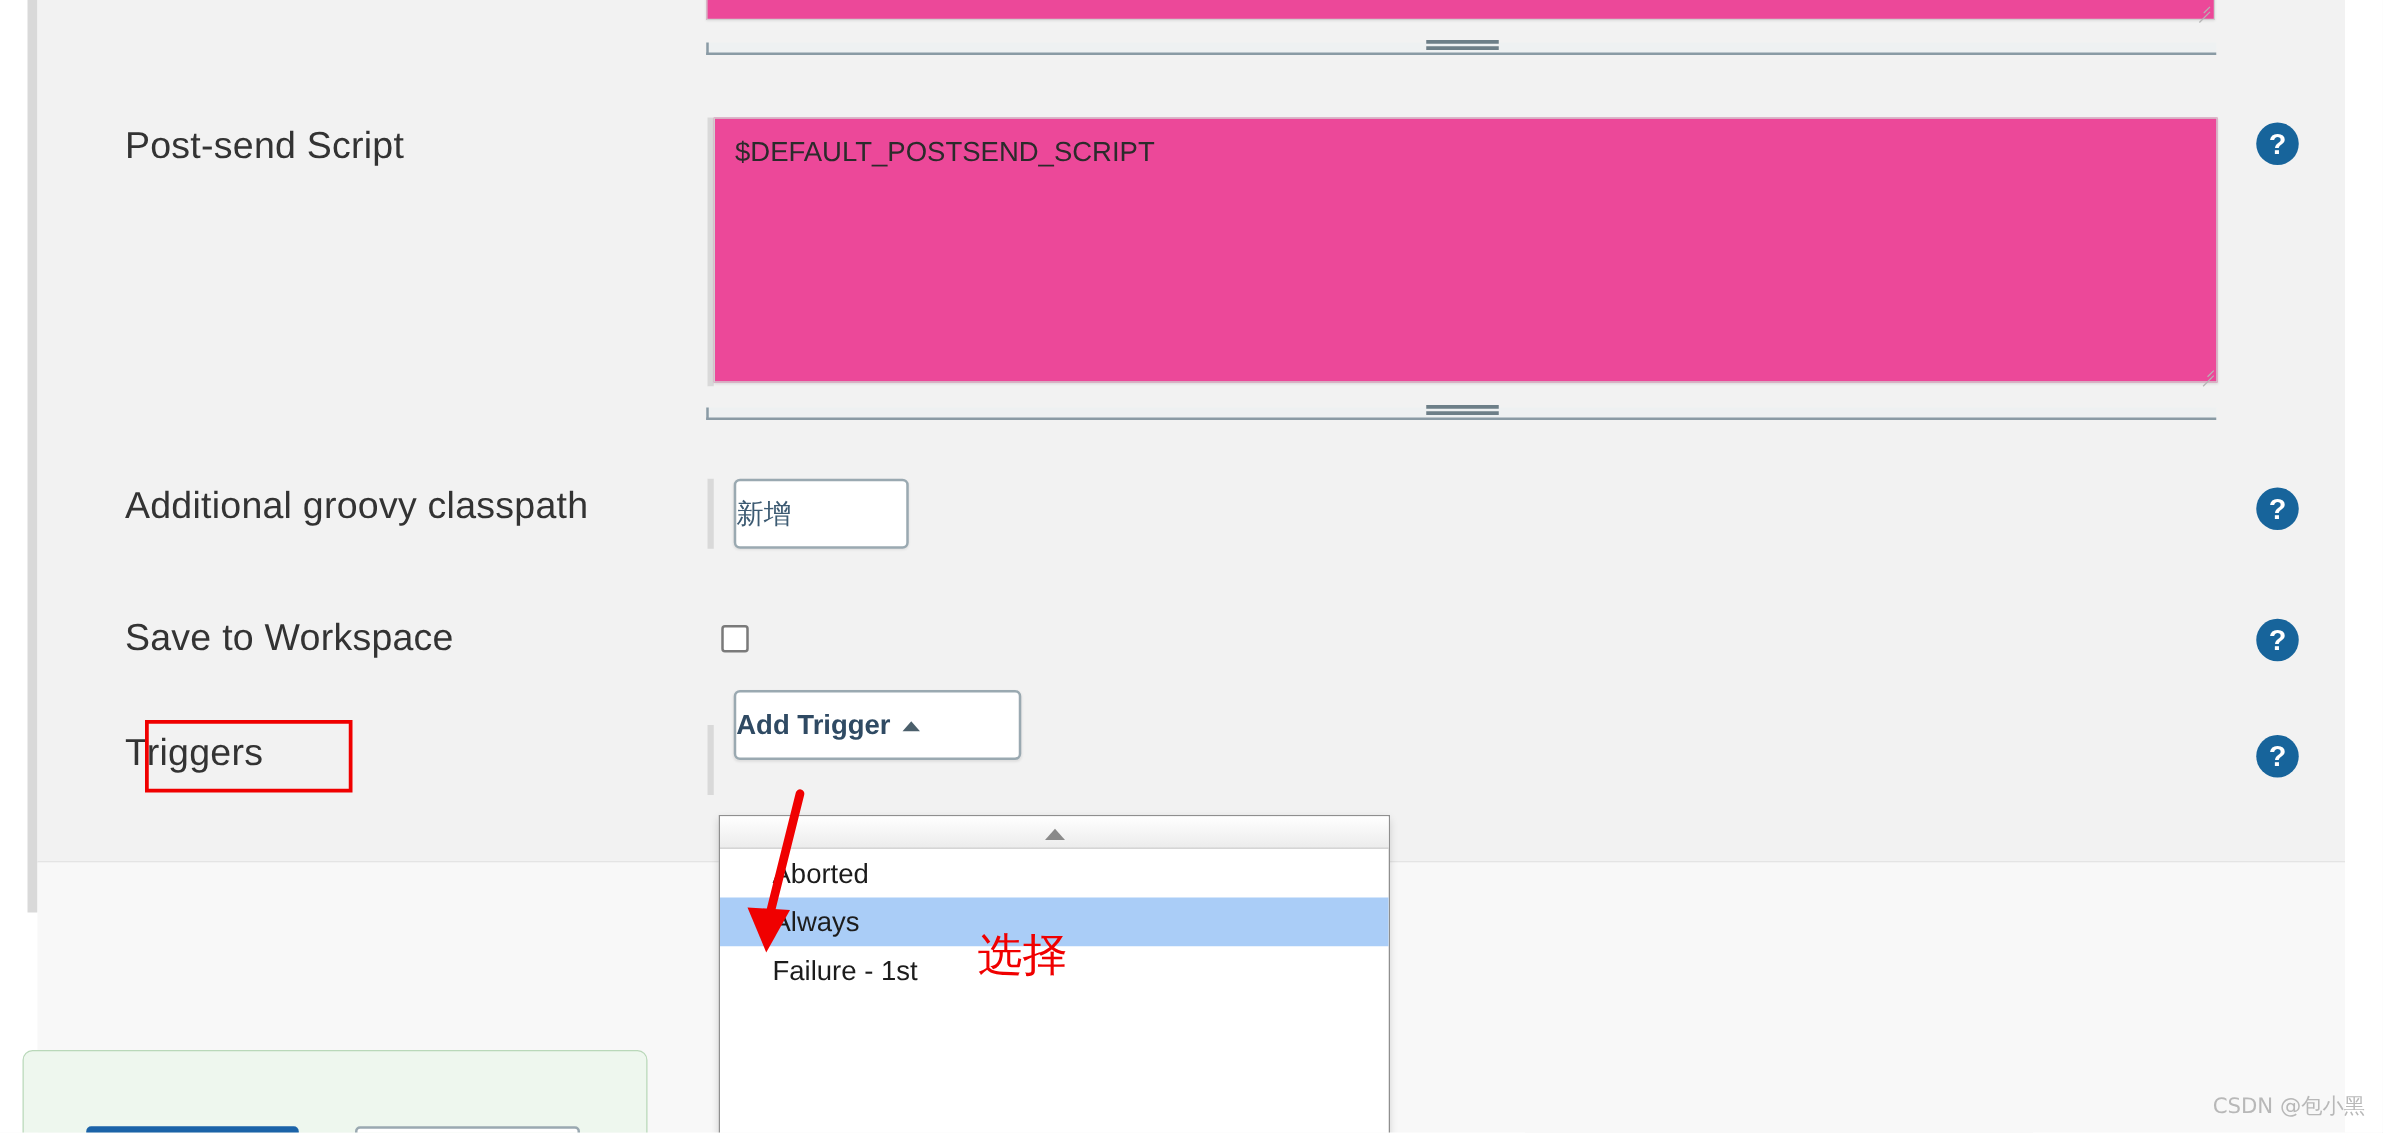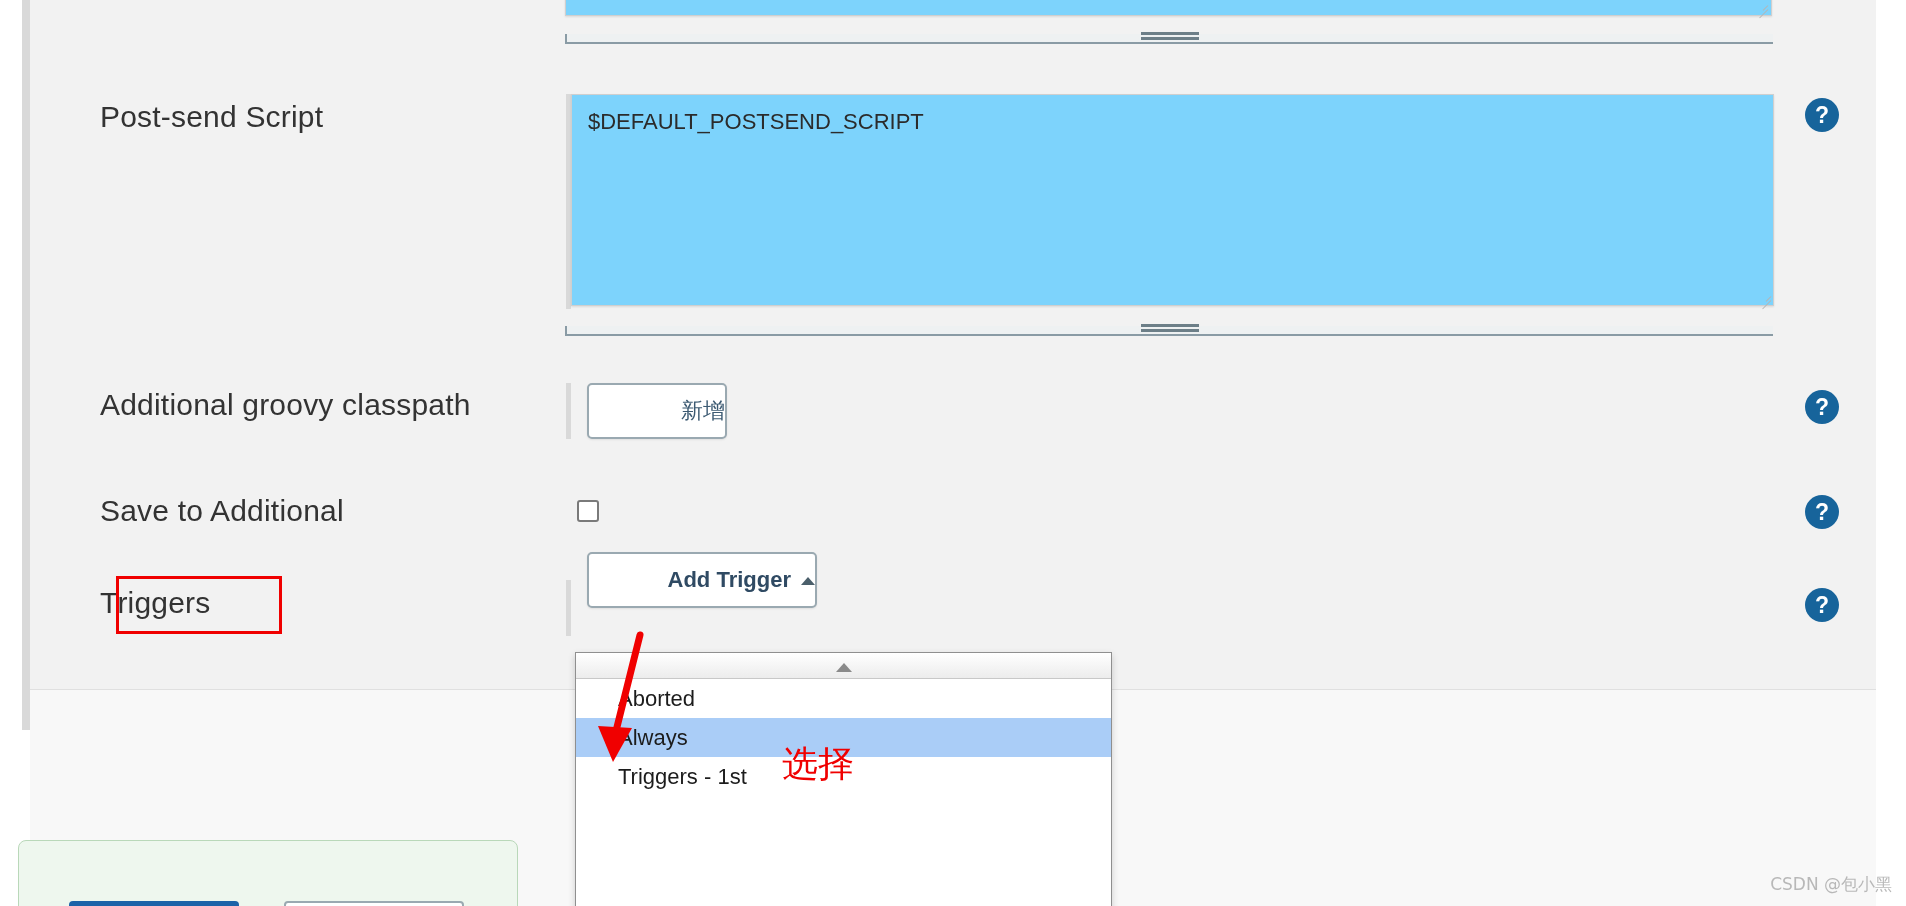--- a/index.html
+++ b/index.html
@@ -80,21 +80,21 @@
     line-height: 34px;
     text-align: center;
     font-family: "Liberation Sans", sans-serif;
     cursor: pointer;
     user-select: none;
   }
 
   
   .textarea-box {
     position: absolute;
-    background: #7dd3fc;
+    background: #ec4899;
     border: 1px solid #cfcfcf;
     box-shadow: 0 1px 2px rgba(0,0,0,.10);
   }
   .textarea-text {
     position: absolute;
     left: 16px; top: 14px;
     font-size: 22px;
     color: #2b2b2b;
     white-space: pre;
   }
@@ -137,21 +137,21 @@
 
   
   .btn {
     position: absolute;
     background: #ffffff;
     border: 2px solid #9aa9b1;
     border-radius: 5px;
     color: #2f4a63;
     font-size: 22px;
     font-weight: bold;
-    text-align: right;
+    text-align: left;
     cursor: pointer;
     user-select: none;
     box-shadow: 0 1px 2px rgba(0,0,0,.08);
   }
   .btn-cn { font-weight: normal; color: #3c5a72; }
 
   .caret-up, .caret-down {
     display: inline-block;
     width: 0; height: 0;
     margin-left: 10px;
@@ -310,21 +310,21 @@
     <div class="row-label" style="top:388px;">Additional groovy classpath</div>
 
     <div class="setting-bar" style="left:566px; top:383px; height:56px;"></div>
 
     <div class="btn btn-cn" style="left:587px; top:383px; width:140px; height:56px; line-height:52px;">新增</div>
 
     <div class="help-icon" style="top:390px;">?</div>
   </div>
 
   <div class="row" style="top:0;">
-    <div class="row-label" style="top:494px;">Save to Additional</div>
+    <div class="row-label" style="top:494px;">Save to Workspace</div>
 
     <div class="checkbox" style="left:577px; top:500px;"></div>
 
     <div class="help-icon" style="top:495px;">?</div>
   </div>
 
   <div class="row" style="top:0;">
     <div class="row-label" style="top:586px;">Triggers</div>
 
     <div class="setting-bar" style="left:566px; top:580px; height:56px;"></div>
@@ -336,21 +336,21 @@
     <div class="help-icon" style="top:588px;">?</div>
   </div>
 
   <div class="dropdown" style="left:575px; top:652px; width:537px; height:260px;">
     <div class="dropdown-header">
       <div class="scroll-up"></div>
     </div>
     <div id="dd-list">
         <div class="dd-item">Aborted</div>
         <div class="dd-item selected">Always</div>
-        <div class="dd-item">Triggers - 1st</div>
+        <div class="dd-item">Failure - 1st</div>
       </div>
   </div>
 
 
   <div class="green-card" style="left:18px; top:840px; width:500px; height:90px;">
     <div class="primary-btn" style="left:50px; top:60px; width:170px; height:34px;"></div>
     <div class="ghost-btn" style="left:265px; top:60px; width:180px; height:34px;"></div>
   </div>
 
   <div class="ann-box" style="left:116px; top:576px; width:166px; height:58px;"></div>

